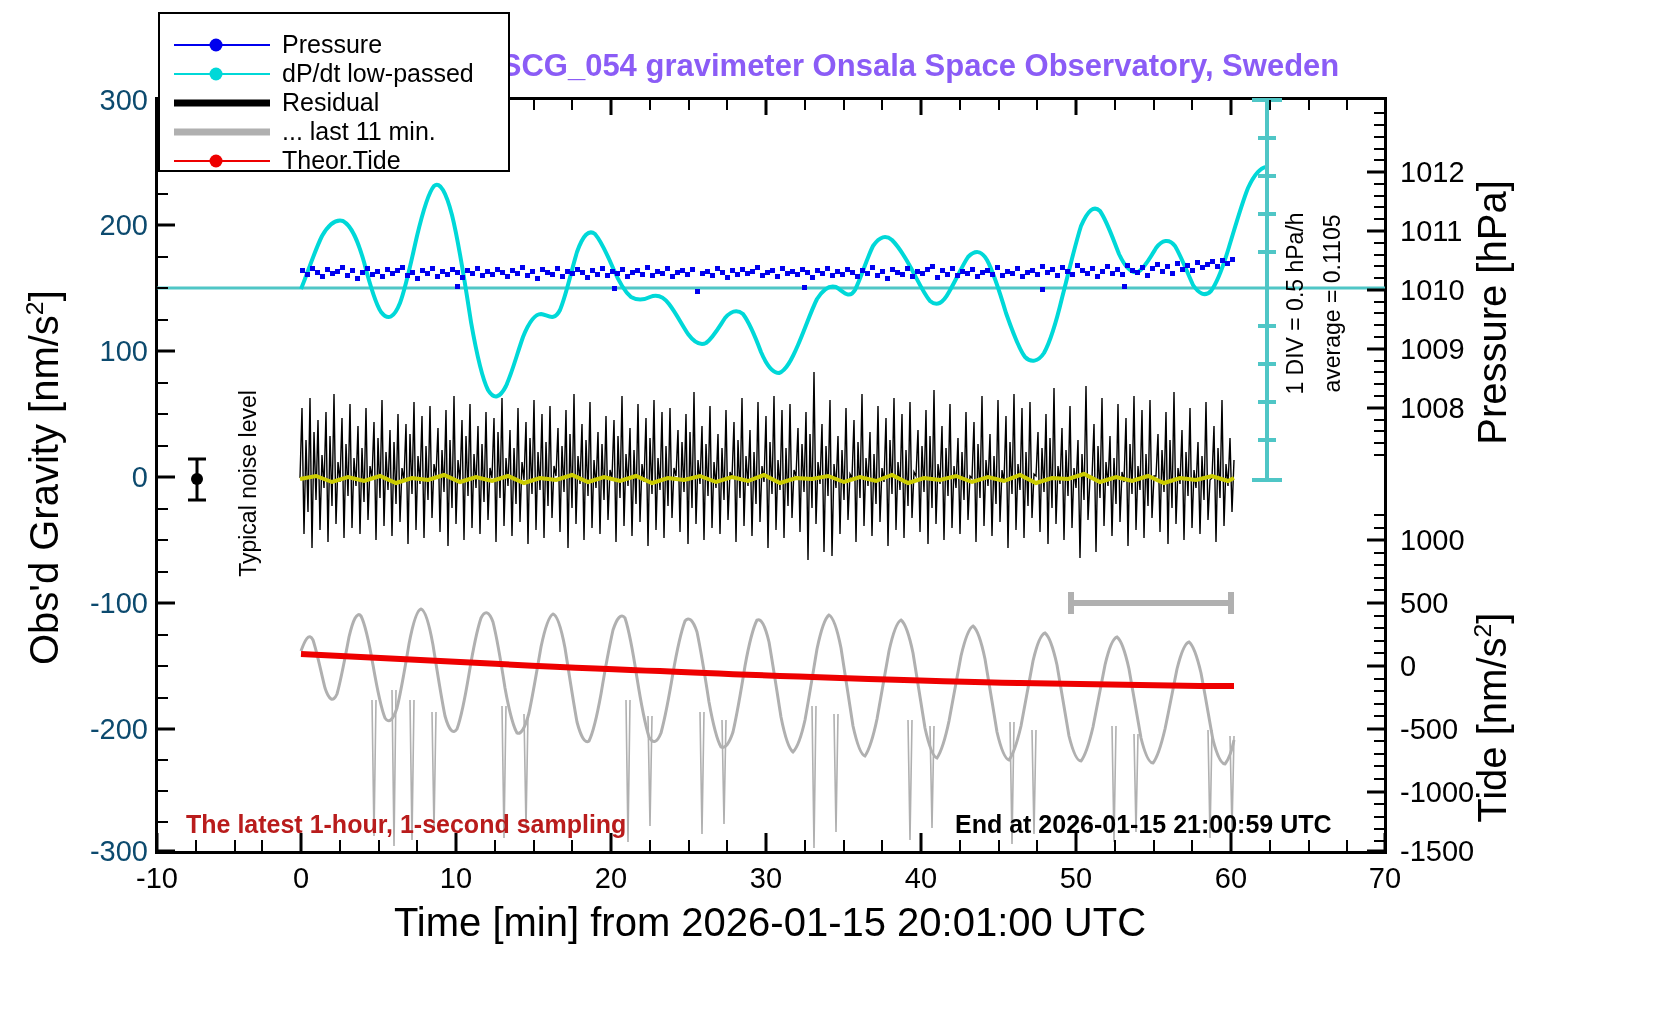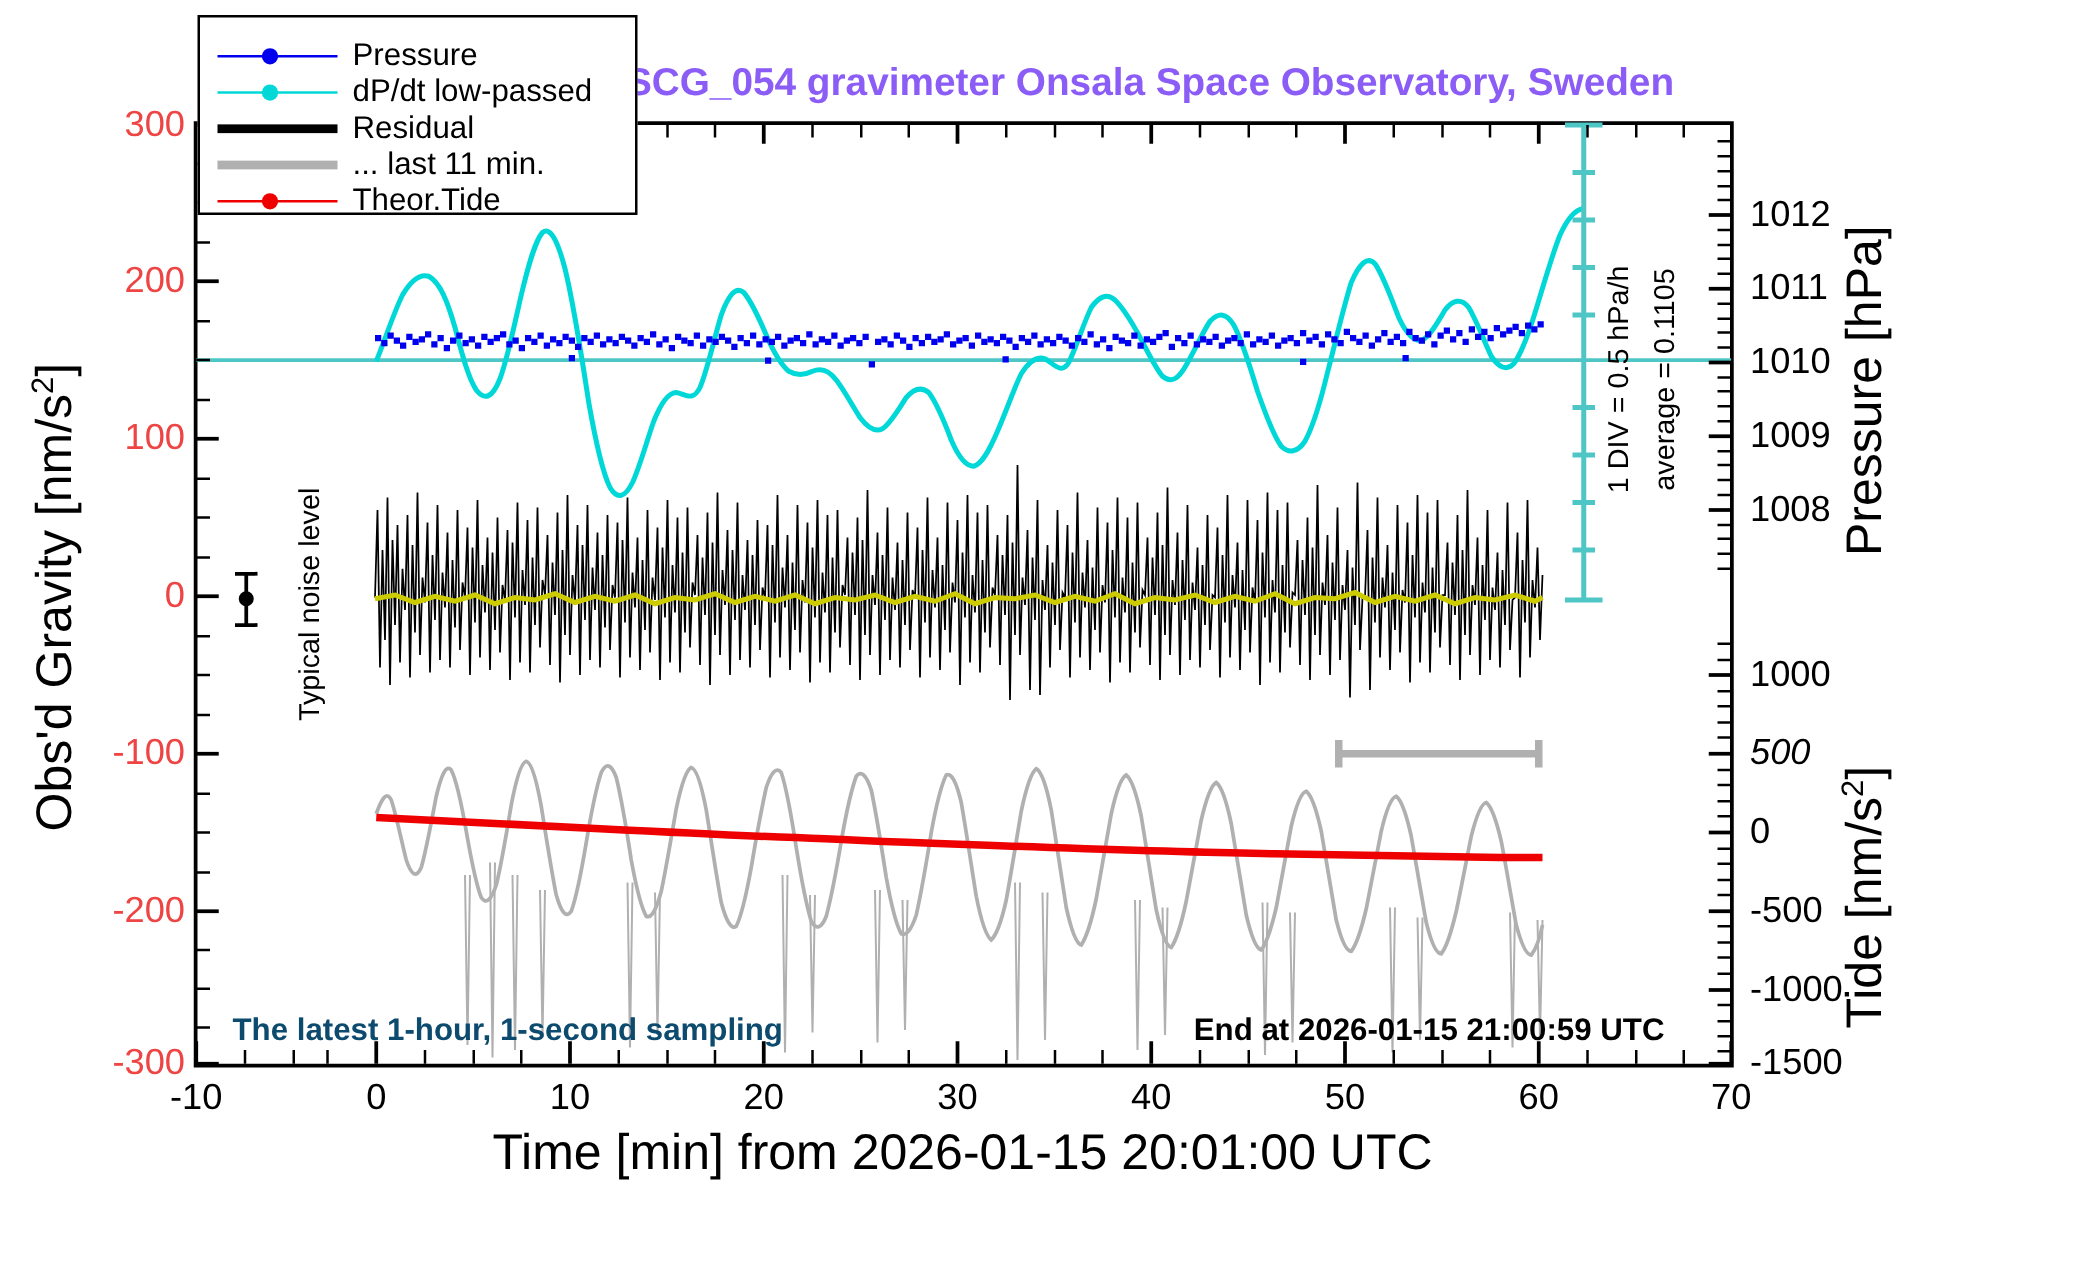--- a/index.html
+++ b/index.html
@@ -4,21 +4,21 @@
 <style>
   html,body{margin:0;padding:0;background:#fff;}
   body{width:1660px;height:1020px;font-family:"Liberation Sans",sans-serif;overflow:hidden;position:relative;}
   #root{position:absolute;inset:0;}
 
   .plot-frame{position:absolute;left:155px;top:97px;width:1232px;height:757px;border:3px solid #000;box-sizing:border-box;}
 
   svg.layer{position:absolute;left:0;top:0;width:1660px;height:1020px;pointer-events:none;}
 
   
-  .ytick{position:absolute;right:0;transform:translateY(-50%);font-size:29px;color:#ef4444;white-space:nowrap;text-align:center;}
+  .ytick{position:absolute;right:0;transform:translateY(-50%);font-size:29px;color:#0c4a6e;white-space:nowrap;text-align:center;}
   .ylabels{position:absolute;left:0px;top:0;width:148px;height:1020px;}
   .xtick{position:absolute;top:862px;transform:translateX(-50%);font-size:29px;color:#000;white-space:nowrap;}
   .rtick{position:absolute;left:0;transform:translateY(-50%);font-size:29px;color:#000;white-space:nowrap;}
   .rlabels{position:absolute;left:1400px;top:0;width:130px;height:752px;}
 
   
   .ylab-main{position:absolute;left:-236px;top:455px;width:560px;transform:rotate(-90deg);transform-origin:center center;
              text-align:center;font-size:40px;color:#000;}
   .rlab-press{position:absolute;left:1282px;top:290px;width:420px;transform:rotate(-90deg);transform-origin:center center;
               text-align:center;font-size:40px;color:#000;}
@@ -34,21 +34,21 @@
   
   .legend{position:absolute;left:158px;top:12px;width:352px;height:160px;background:#fff;border:2px solid #000;box-sizing:border-box;
           padding:16px 0 0 0;}
   .legend-row{display:flex;align-items:center;height:29px;margin:0 0 0 14px;}
   .legend-sym{width:96px;height:22px;position:relative;flex:0 0 96px;}
   .legend-sym i{position:absolute;left:0;top:50%;width:96px;height:0;transform:translateY(-50%);display:block;}
   .legend-sym b{position:absolute;left:42px;top:50%;width:13px;height:13px;border-radius:50%;transform:translate(-50%,-50%);display:block;}
   .legend-text{font-size:25px;color:#000;margin-left:12px;white-space:nowrap;}
 
   
-  .note-bl{position:absolute;left:186px;top:810px;font-size:25px;font-weight:bold;color:#0c4a6e;white-space:nowrap;}
+  .note-bl{position:absolute;left:186px;top:810px;font-size:25px;font-weight:bold;color:#b91c1c;white-space:nowrap;}
   .note-br{position:absolute;left:955px;top:810px;font-size:25px;font-weight:bold;color:#000;white-space:nowrap;}
   .noise-label{position:absolute;left:133px;top:470px;width:230px;transform:rotate(-90deg);transform-origin:center center;
                font-size:23px;color:#000;text-align:center;white-space:nowrap;}
   .div-label{position:absolute;left:1185px;top:290px;width:220px;transform:rotate(-90deg);transform-origin:center center;
              font-size:23px;color:#000;text-align:center;white-space:nowrap;}
   .avg-label{position:absolute;left:1222px;top:290px;width:220px;transform:rotate(-90deg);transform-origin:center center;
              font-size:23px;color:#000;text-align:center;white-space:nowrap;}
 </style>
 </head>
 <body>
@@ -654,21 +654,21 @@
   <div class="xlab-main">Time [min] from 2026-01-15 20:01:00 UTC</div>
 
   <div class="rlabels">
     <div class="rtick" style="top:172px;">1012</div>
     <div class="rtick" style="top:231px;">1011</div>
     <div class="rtick" style="top:290px;">1010</div>
     <div class="rtick" style="top:349px;">1009</div>
     <div class="rtick" style="top:408px;">1008</div>
 
     <div class="rtick" style="top:540px;">1000</div>
-    <div class="rtick" style="top:603px;font-style:italic;">500</div>
+    <div class="rtick" style="top:603px;">500</div>
     <div class="rtick" style="top:666px;">0</div>
     <div class="rtick" style="top:729px;">-500</div>
     <div class="rtick" style="top:792px;">-1000</div>
     <div class="rtick" style="top:851px;">-1500</div>
   </div>
 
   <div class="rlab-press">Pressure [hPa]</div>
   <div class="rlab-tide"><span>Tide [nm/s</span><sup>2</sup><span>]</span></div>
 
   <div class="note-bl">The latest 1-hour, 1-second sampling</div>

